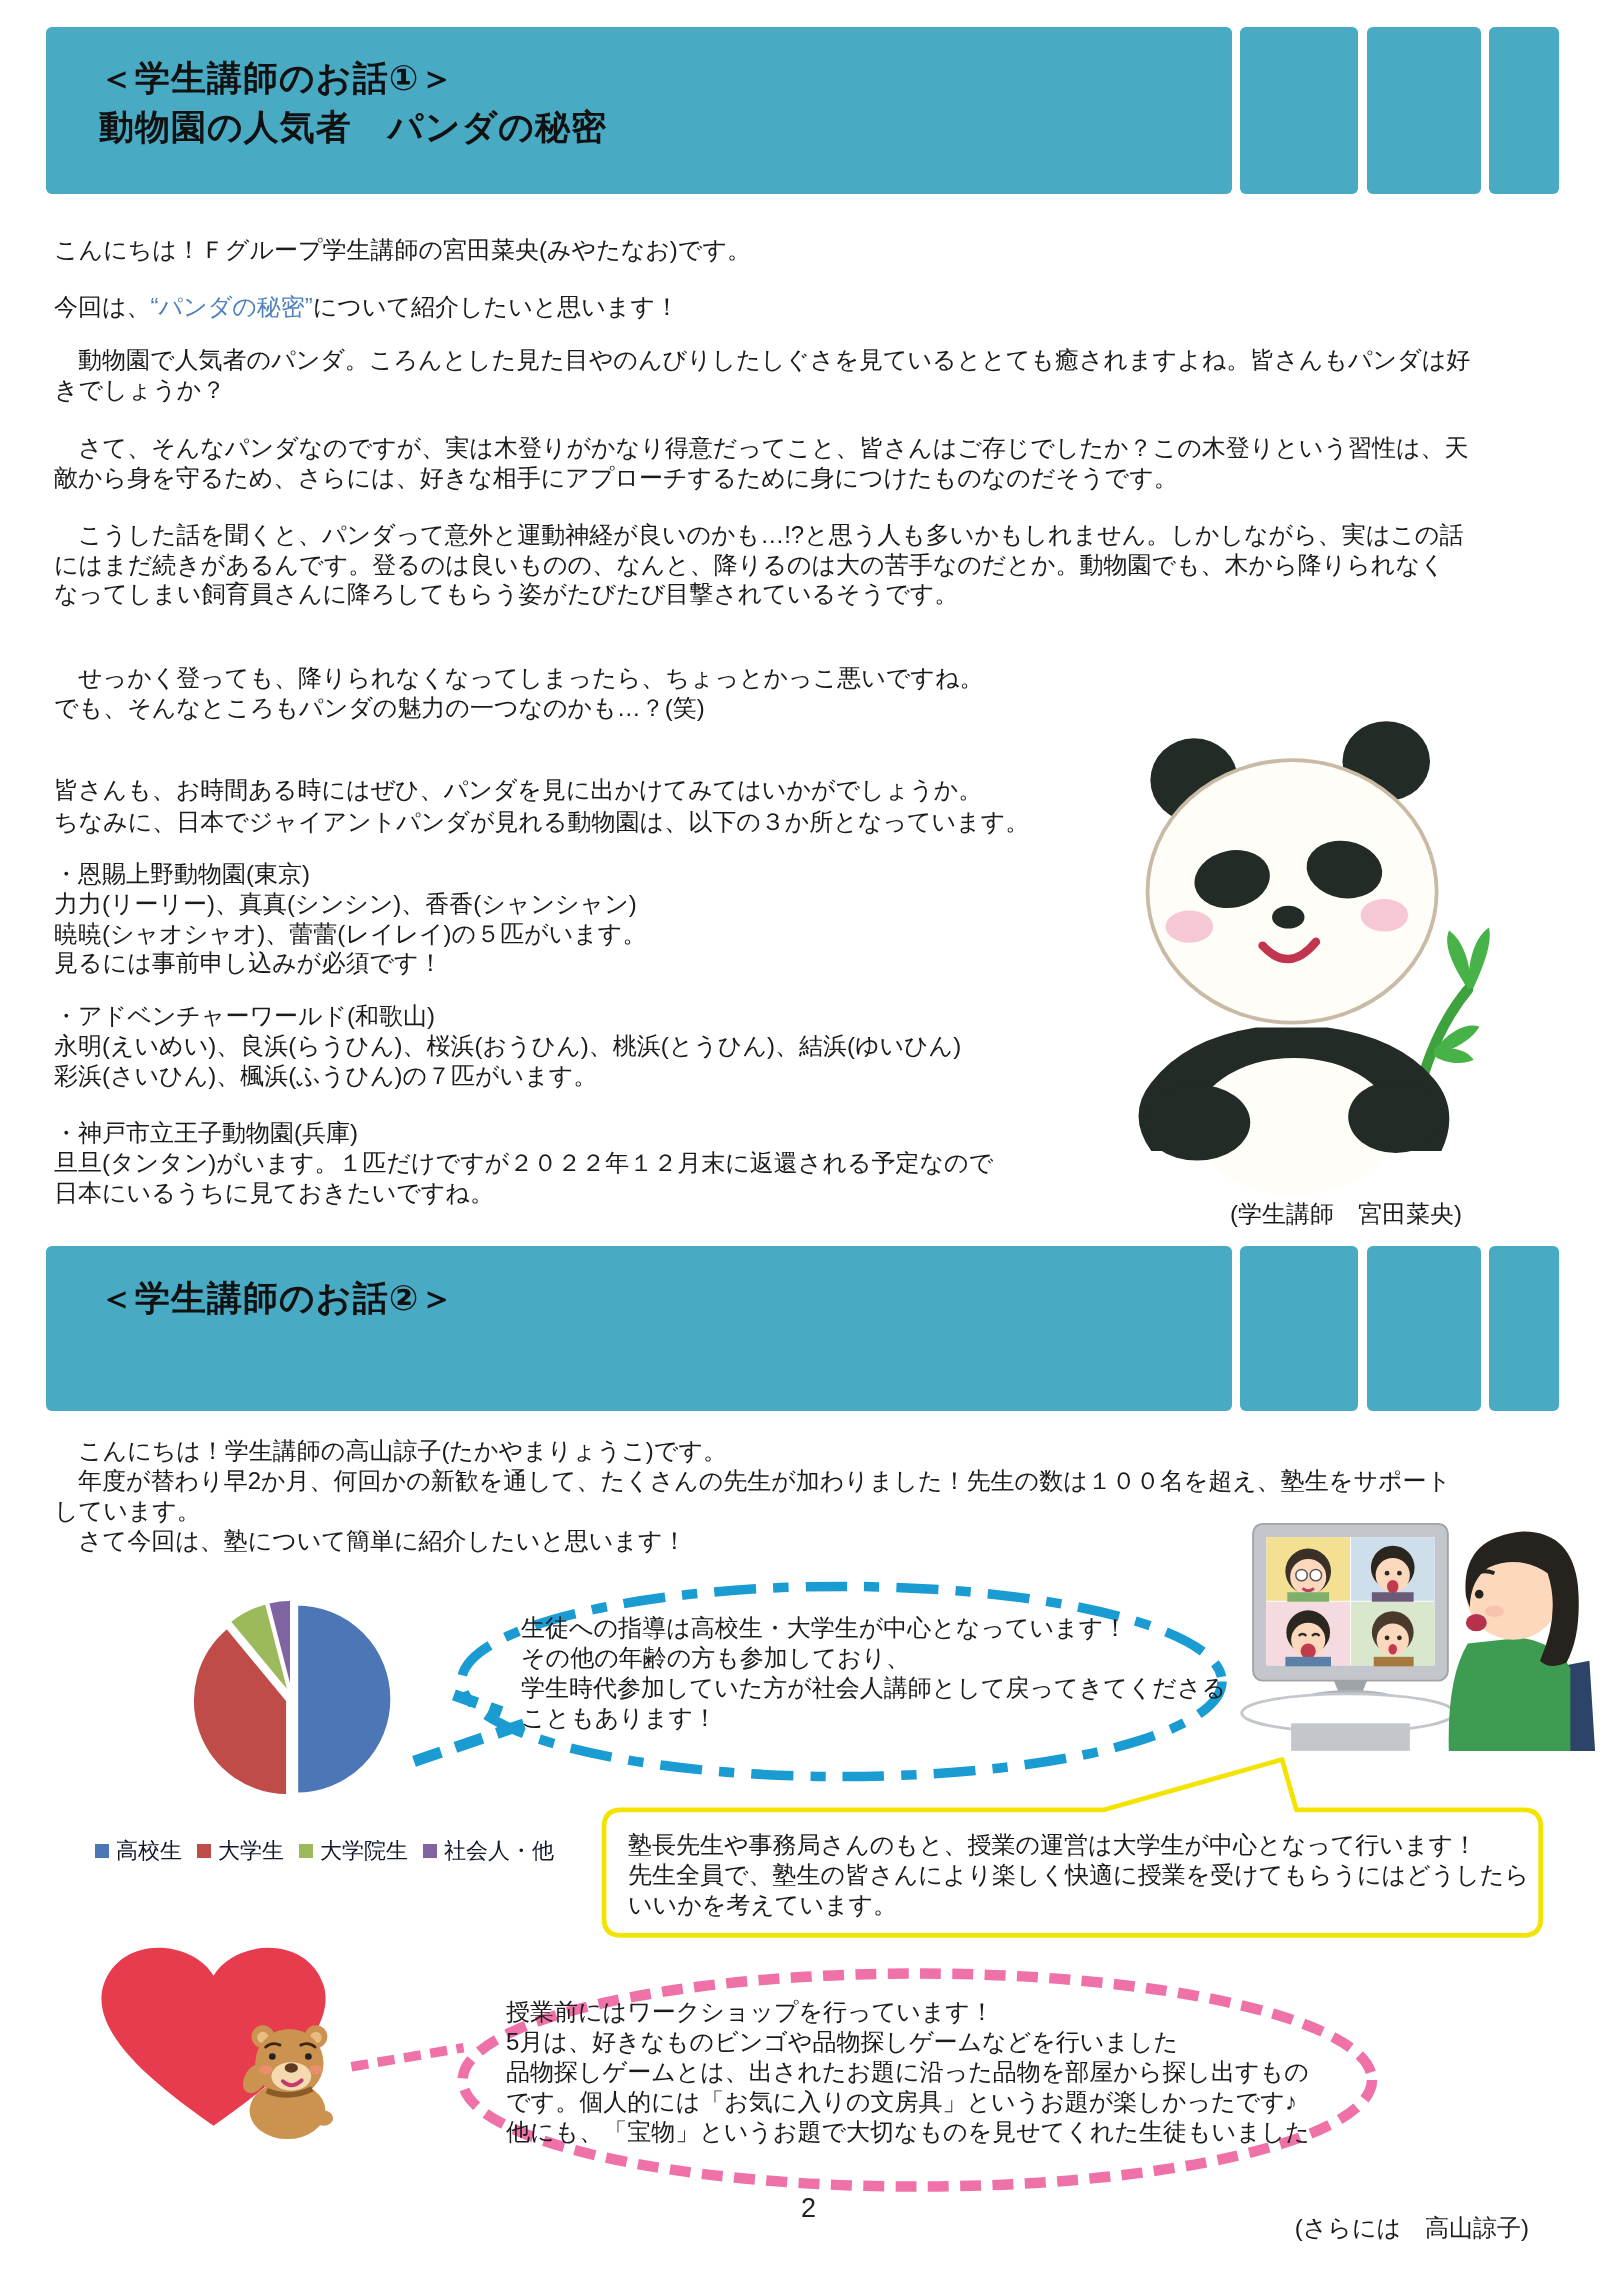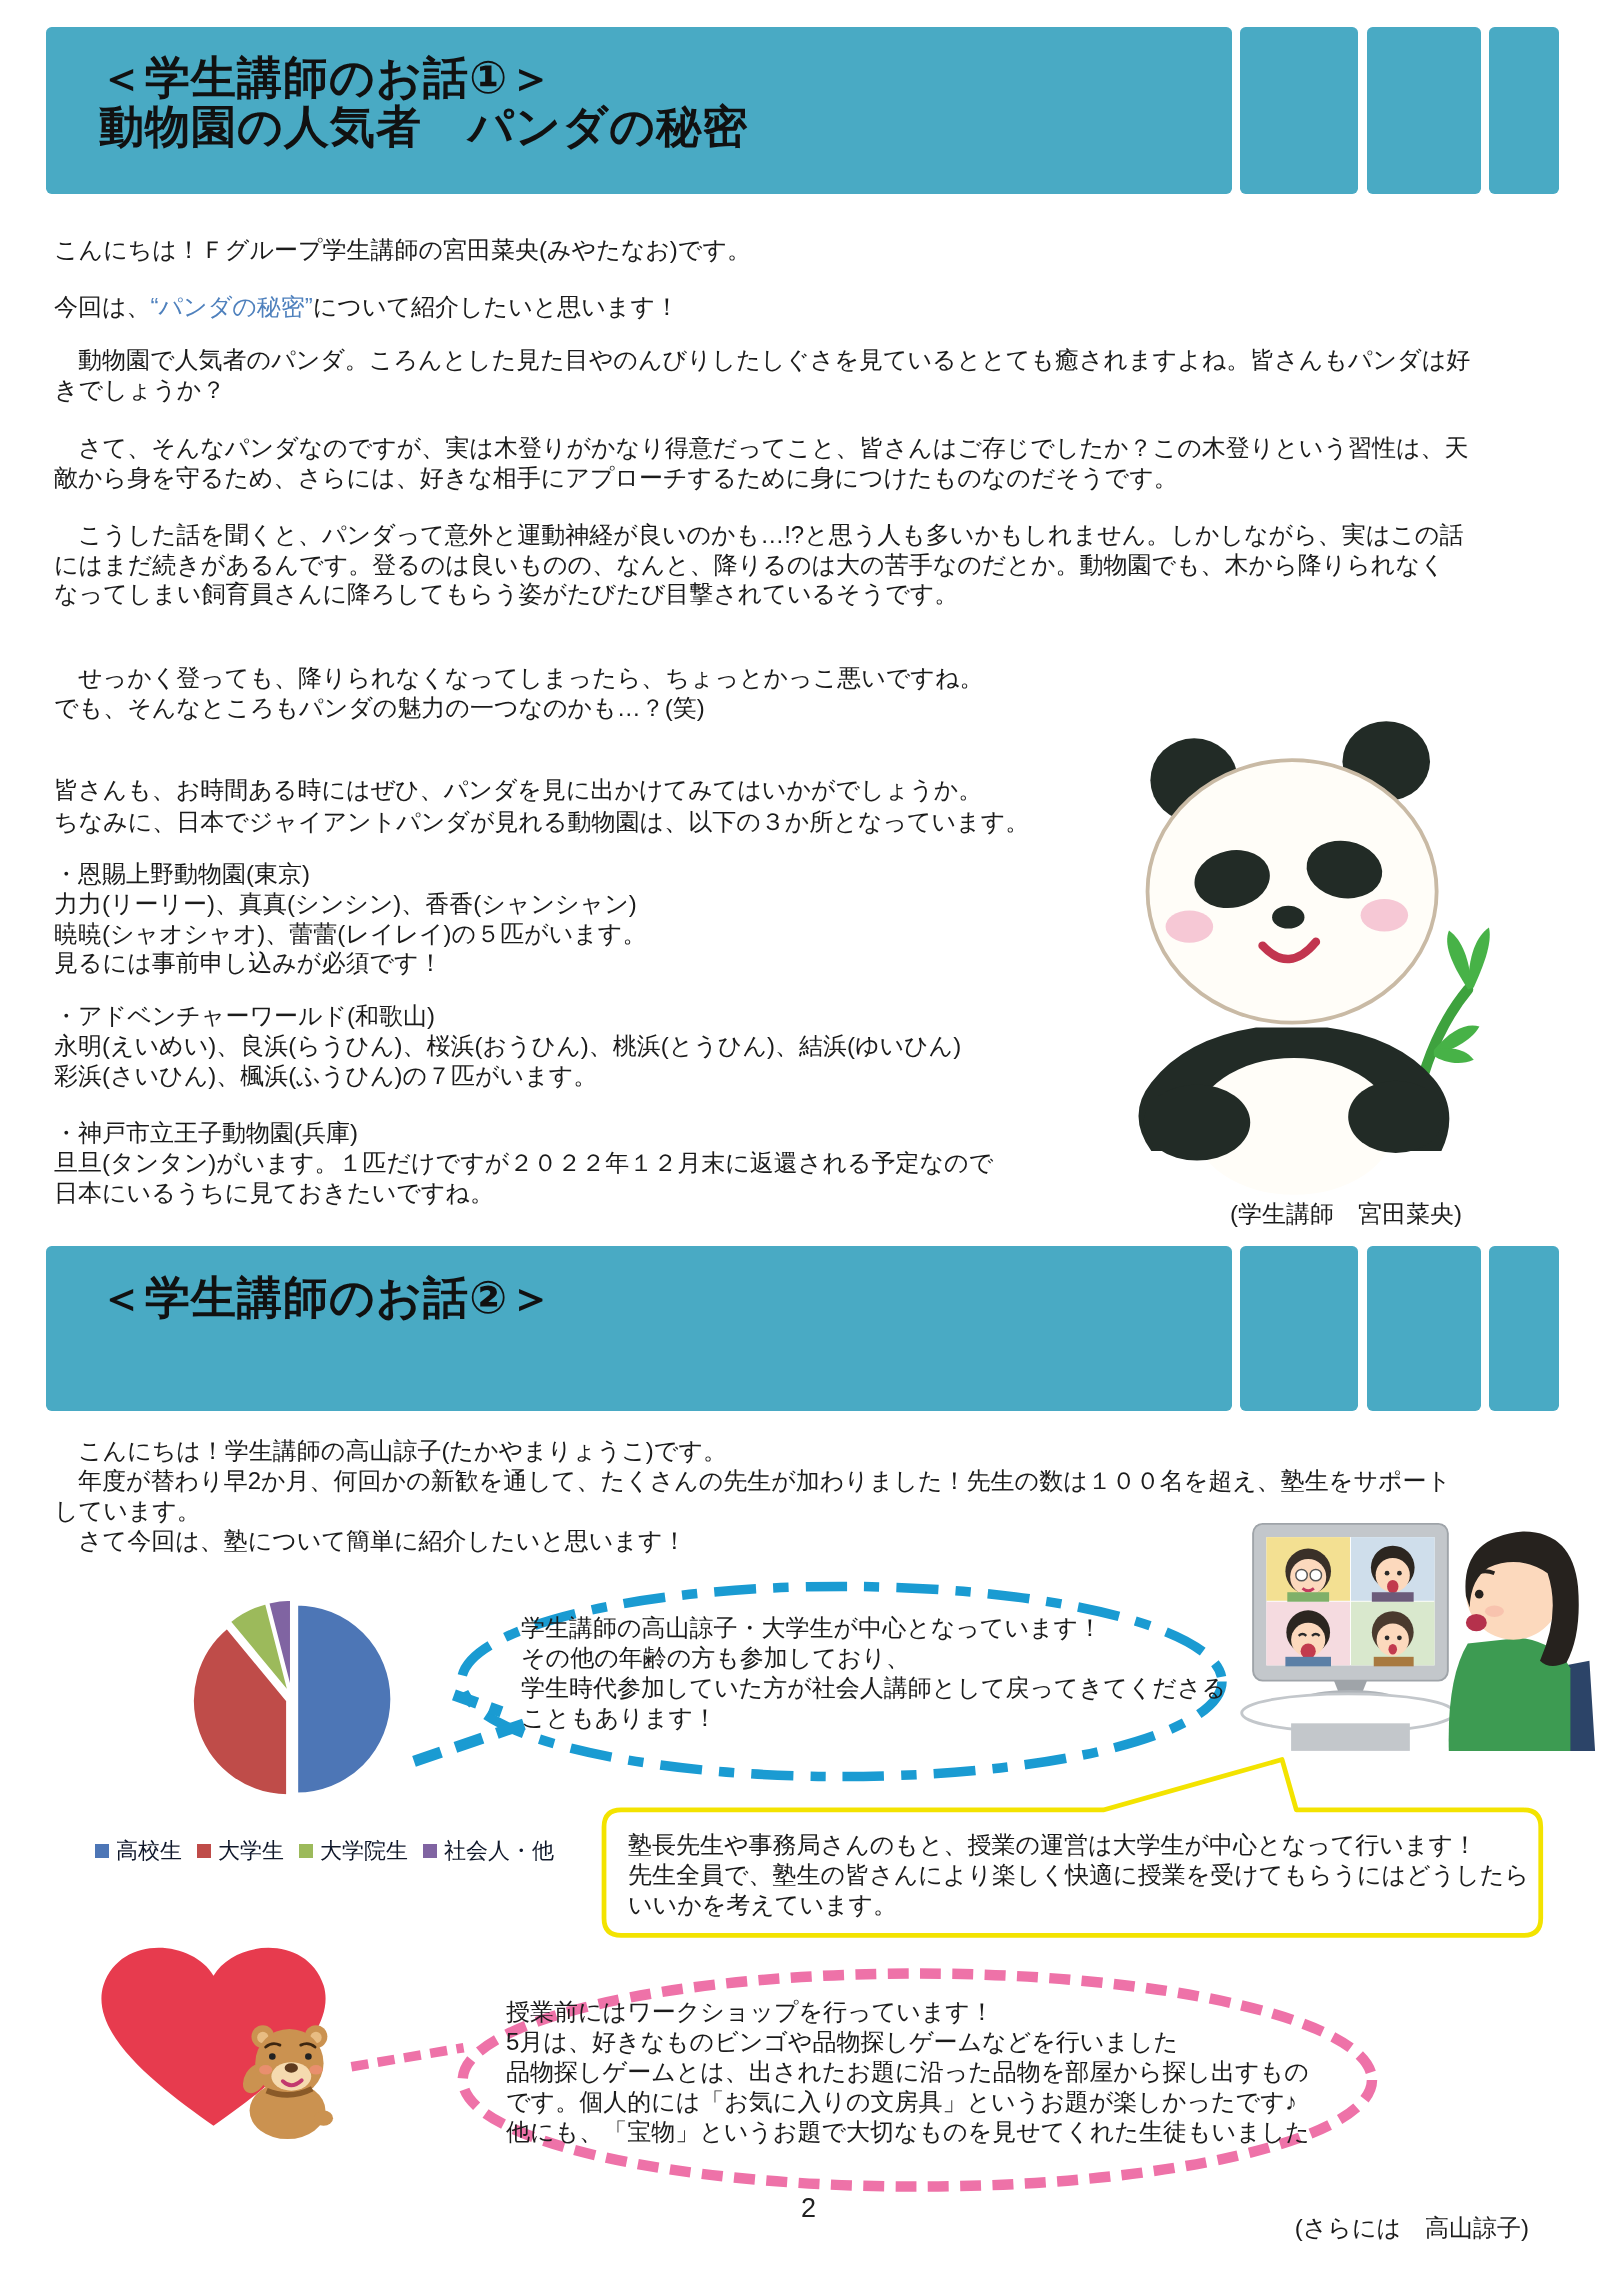--- a/index.html
+++ b/index.html
@@ -1,19 +1,19 @@
 <!DOCTYPE html>
 <html style="font-size:15px"><head>
 <meta charset="utf-8">
 <style>
   html,body{margin:0;padding:0;background:#ffffff;}
   #page{position:relative;width:1617px;height:2270px;background:#ffffff;overflow:hidden;
         font-family:"Liberation Sans","DejaVu Sans",sans-serif;color:#1b1b1b;}
   .band{position:absolute;background:#49aac4;border-radius:5.7px;}
-  .band-title{position:absolute;font-size:45px;font-weight:bold;color:#111;line-height:49px;letter-spacing:1px;}
+  .band-title{position:absolute;font-size:35px;font-weight:bold;color:#111;line-height:49px;letter-spacing:1px;}
   .txt{position:absolute;font-size:24px;line-height:29.5px;white-space:pre-line;width:1531px;}
   .accent{color:#4f81bd;}
   .sig{position:absolute;font-size:24px;}
   .legend{position:absolute;left:95px;top:1836px;display:flex;align-items:center;gap:15px;font-size:22px;color:#0f172a;}
   .legend .item{display:flex;align-items:center;gap:6.7px;}
   .legend .sw{width:14.3px;height:14.3px;display:inline-block;}
   .bubble-txt{position:absolute;font-size:24px;line-height:30px;white-space:pre-line;}
   svg{position:absolute;overflow:visible;}
   .pagenum{position:absolute;left:0;right:0;top:2193px;text-align:center;font-size:27px;color:#222;}
 </style>
@@ -118,21 +118,21 @@
         <span class="sw" style="background: rgb(128, 100, 162);"></span>
         <span>社会人・他</span>
       </span>
   </div>
 
   <svg style="left:395px;top:1569px;" width="846" height="224" viewBox="0 0 890 235">
     <ellipse cx="470" cy="118" rx="400" ry="100" fill="#ffffff" stroke="#1a9bd2" stroke-width="10" stroke-dasharray="44 18 16 18"></ellipse>
     <path d="M 20 202 L 150 158" fill="none" stroke="#1a9bd2" stroke-width="12" stroke-dasharray="30 16"></path>
     <path d="M 62 132 L 112 150" fill="none" stroke="#1a9bd2" stroke-width="12" stroke-dasharray="26 14"></path>
   </svg>
-  <div class="bubble-txt" style="left:521px;top:1613px;">学生講師の高山諒子・大学生が中心となっています！
+  <div class="bubble-txt" style="left:521px;top:1613px;">生徒への指導は高校生・大学生が中心となっています！
 その他の年齢の方も参加しており、
 学生時代参加していた方が社会人講師として戻ってきてくださる
 こともあります！</div>
 
   <svg style="left:1236px;top:1518px;" width="361" height="233" viewBox="0 0 380 245">
     <rect x="18" y="6" width="205" height="165" rx="10" fill="#c3c7cb" stroke="#9fa4a9" stroke-width="2"></rect>
     <rect x="32" y="20" width="177" height="135" fill="#ffffff"></rect>
     <rect x="32" y="20" width="88" height="67" fill="#f3e092"></rect>
     <rect x="121" y="20" width="88" height="67" fill="#cfdeeb"></rect>
     <rect x="32" y="88" width="88" height="67" fill="#f5dbe0"></rect>

